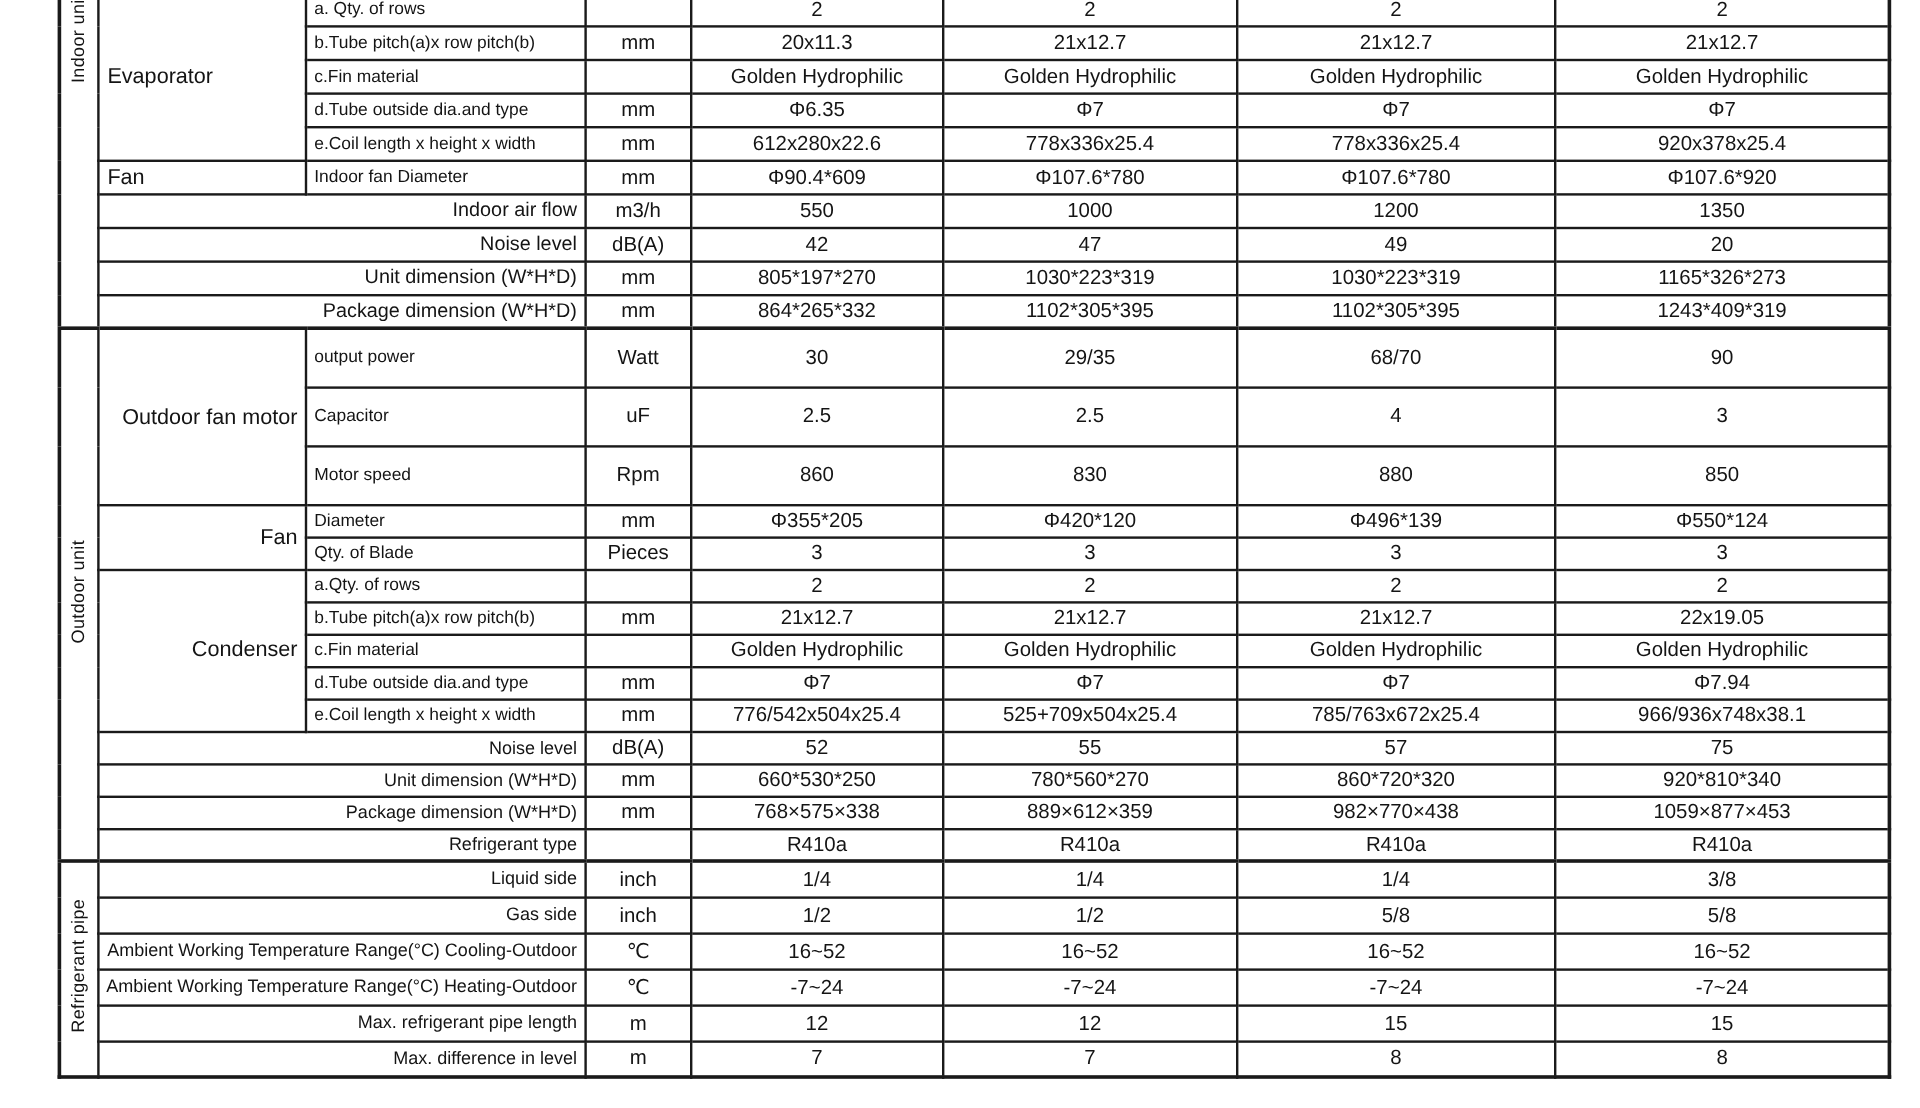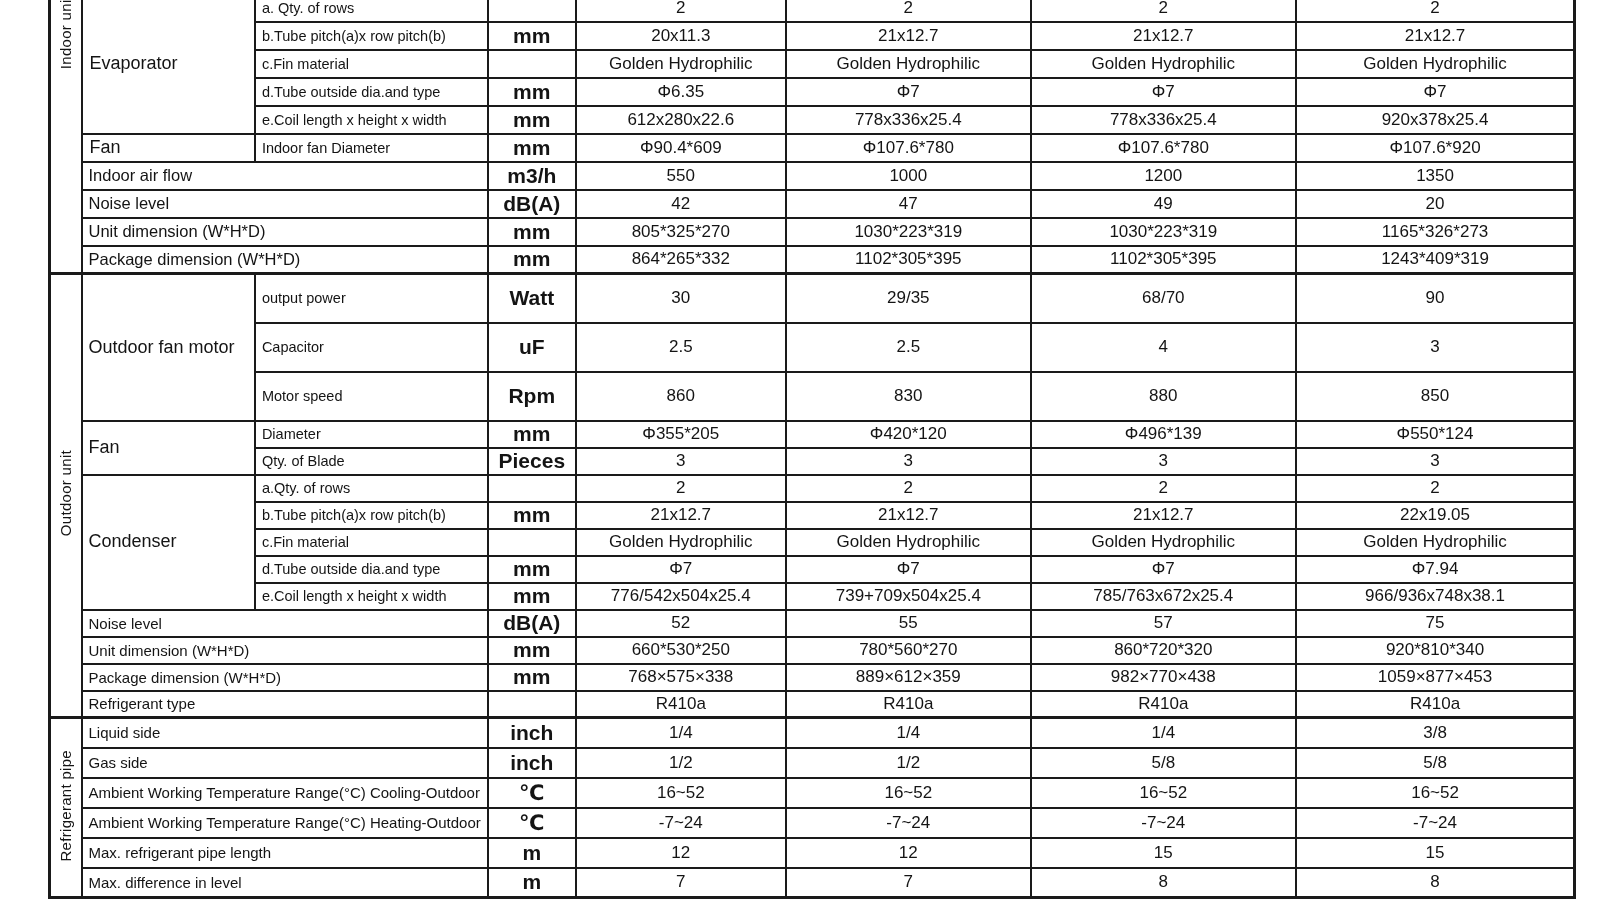--- a/index.html
+++ b/index.html
@@ -36,31 +36,31 @@
     writing-mode: vertical-rl;
     transform: rotate(180deg);
     display: inline-block;
     font-size: 15px;
     line-height: 1;
     letter-spacing: 0.3px;
     white-space: nowrap;
   }
   .group-cell {
     font-size: 18px;
-    text-align: left;
+    text-align: right;
     vertical-align: middle;
     white-space: normal;
     line-height: 1.4;
   }
   tr.sec0 .group-cell { text-align: left; padding-left: 7px; }
   .label-cell { font-size: 14.5px; text-align: left; vertical-align: middle; }
-  .label-cell.wide { font-size: 16.5px; }
+  .label-cell.wide { font-size: 16.5px; text-align: right; }
   tr.sec1 .label-cell.wide, tr.sec2 .label-cell.wide { font-size: 15px; }
   .label-cell.small { font-size: 11.5px; border-radius: 12px; }
-  .unit-cell { font-size: 21px; text-align: center; vertical-align: middle; font-weight: bold; }
+  .unit-cell { font-size: 17px; text-align: center; vertical-align: middle; }
   .value-cell { font-size: 17px; text-align: center; vertical-align: middle; }
 </style>
 </head>
 <body>
 
 <div class="table-wrap">
   <table class="spec">
     <colgroup>
       <col style="width:32px">
       <col style="width:150px">
@@ -135,21 +135,21 @@
           <td class="label-cell wide" colspan="2">Noise level</td>
           <td class="unit-cell">dB(A)</td>
           <td class="value-cell">42</td>
           <td class="value-cell">47</td>
           <td class="value-cell">49</td>
           <td class="value-cell">20</td>
         </tr>
         <tr class="sec0">
           <td class="label-cell wide" colspan="2">Unit dimension (W*H*D)</td>
           <td class="unit-cell">mm</td>
-          <td class="value-cell">805*325*270</td>
+          <td class="value-cell">805*197*270</td>
           <td class="value-cell">1030*223*319</td>
           <td class="value-cell">1030*223*319</td>
           <td class="value-cell">1165*326*273</td>
         </tr>
         <tr class="sec0">
           <td class="label-cell wide" colspan="2">Package dimension (W*H*D)</td>
           <td class="unit-cell">mm</td>
           <td class="value-cell">864*265*332</td>
           <td class="value-cell">1102*305*395</td>
           <td class="value-cell">1102*305*395</td>
@@ -228,21 +228,21 @@
           <td class="unit-cell">mm</td>
           <td class="value-cell">Φ7</td>
           <td class="value-cell">Φ7</td>
           <td class="value-cell">Φ7</td>
           <td class="value-cell">Φ7.94</td>
         </tr>
         <tr class="sec1">
           <td class="label-cell">e.Coil length x height x width</td>
           <td class="unit-cell">mm</td>
           <td class="value-cell">776/542x504x25.4</td>
-          <td class="value-cell">739+709x504x25.4</td>
+          <td class="value-cell">525+709x504x25.4</td>
           <td class="value-cell">785/763x672x25.4</td>
           <td class="value-cell">966/936x748x38.1</td>
         </tr>
         <tr class="sec1">
           <td class="label-cell wide" colspan="2">Noise level</td>
           <td class="unit-cell">dB(A)</td>
           <td class="value-cell">52</td>
           <td class="value-cell">55</td>
           <td class="value-cell">57</td>
           <td class="value-cell">75</td>

